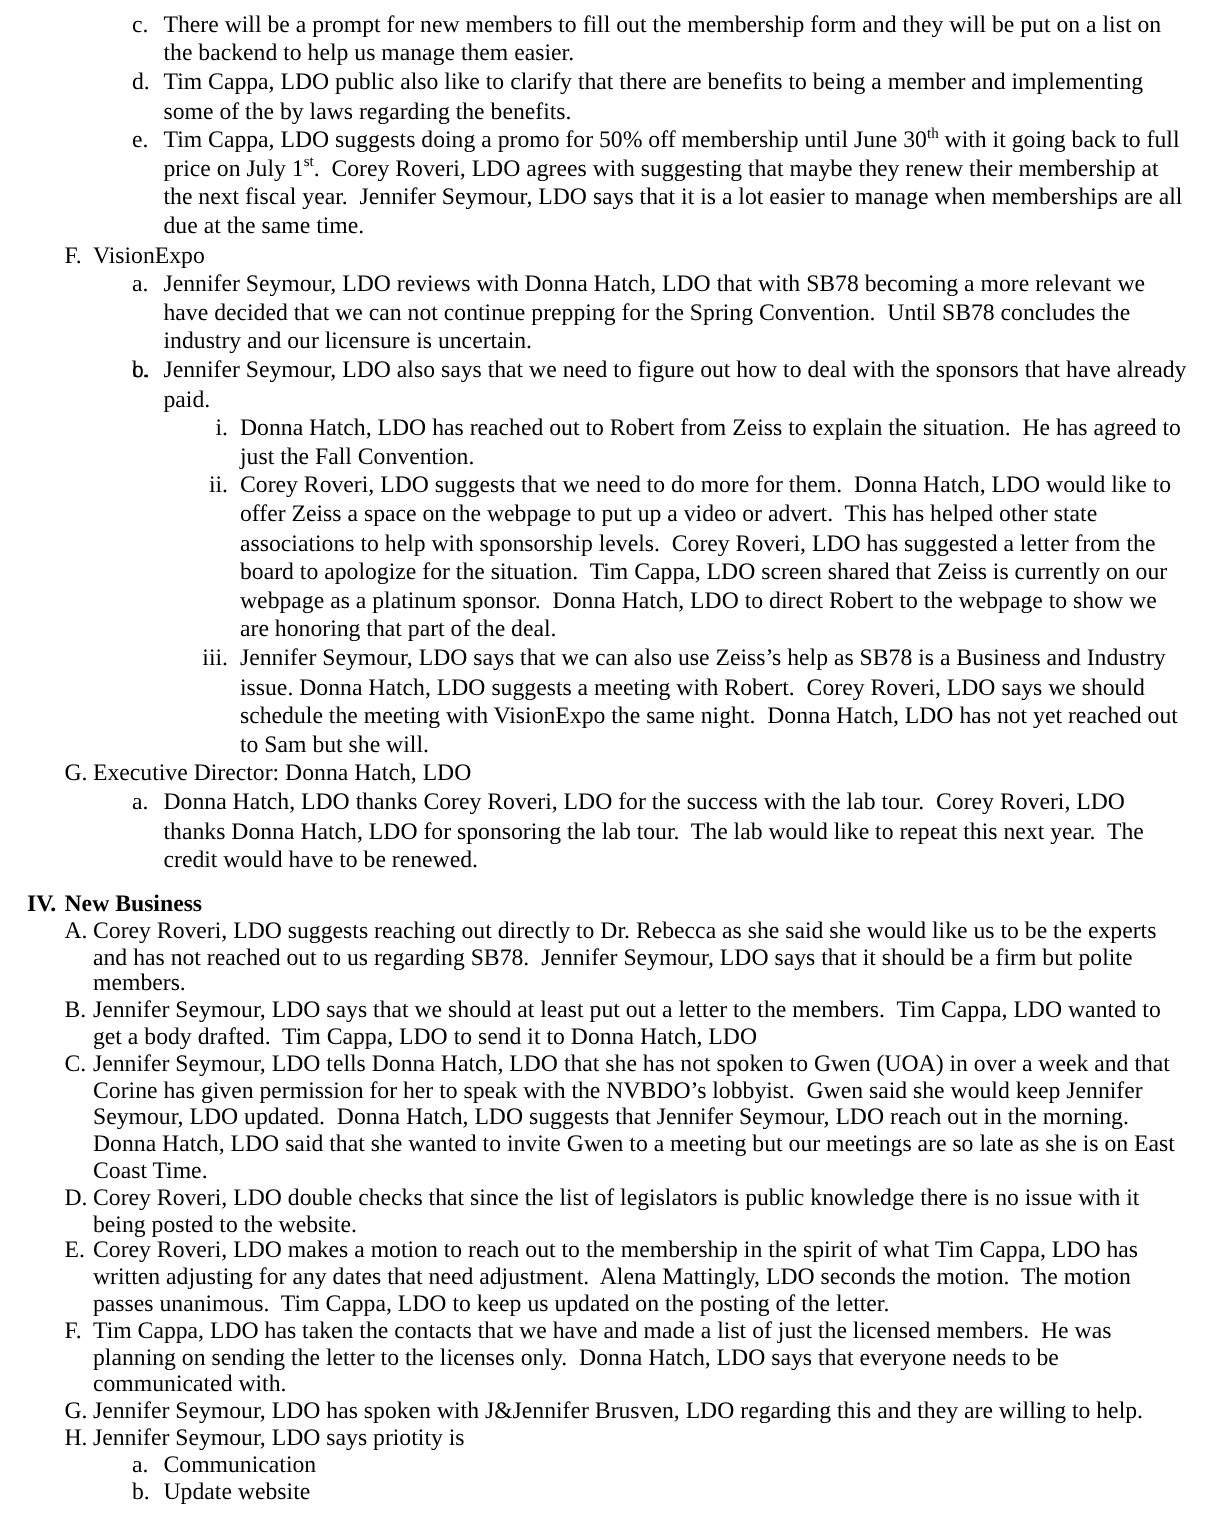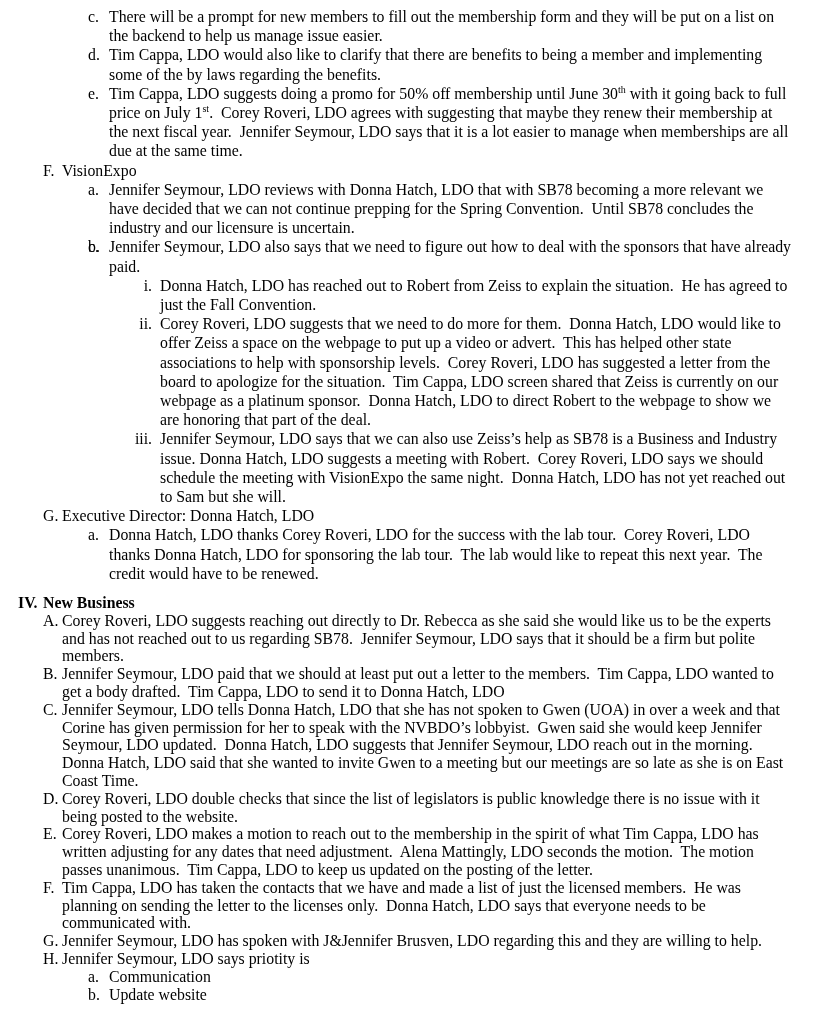--- a/index.html
+++ b/index.html
@@ -35,26 +35,26 @@
 </style>
 </head>
 <body>
 
 <div class="doc">
 
   <div class="sec1">
 
     <div class="li l2">
       <span class="marker">c.</span>
-      <span class="txt">There will be a prompt for new members to fill out the membership form and they will be put on a list on the backend to help us manage issue easier.</span>
+      <span class="txt">There will be a prompt for new members to fill out the membership form and they will be put on a list on the backend to help us manage them easier.</span>
     </div>
 
     <div class="li l2">
       <span class="marker">d.</span>
-      <span class="txt">Tim Cappa, LDO would also like to clarify that there are benefits to being a member and implementing some of the by laws regarding the benefits.</span>
+      <span class="txt">Tim Cappa, LDO public also like to clarify that there are benefits to being a member and implementing some of the by laws regarding the benefits.</span>
     </div>
 
     <div class="li l2">
       <span class="marker">e.</span>
       <span class="txt"><span>Tim Cappa, LDO suggests doing a promo for 50% off membership until June 30</span><sup>th</sup><span> with it going back to full price on July 1</span><sup>st</sup><span>.  Corey Roveri, LDO agrees with suggesting that maybe they renew their membership at the next fiscal year.  Jennifer Seymour, LDO says that it is a lot easier to manage when memberships are all due at the same time.</span></span>
     </div>
 
     <div class="li l1">
       <span class="marker">F.</span>
       <span class="txt">VisionExpo</span>
@@ -110,21 +110,21 @@
       <span class="txt">New Business</span>
     </div>
 
     <div class="li l1">
       <span class="marker">A.</span>
       <span class="txt">Corey Roveri, LDO suggests reaching out directly to Dr. Rebecca as she said she would like us to be the experts and has not reached out to us regarding SB78.  Jennifer Seymour, LDO says that it should be a firm but polite members.</span>
     </div>
 
     <div class="li l1">
       <span class="marker">B.</span>
-      <span class="txt">Jennifer Seymour, LDO paid that we should at least put out a letter to the members.  Tim Cappa, LDO wanted to get a body drafted.  Tim Cappa, LDO to send it to Donna Hatch, LDO</span>
+      <span class="txt">Jennifer Seymour, LDO says that we should at least put out a letter to the members.  Tim Cappa, LDO wanted to get a body drafted.  Tim Cappa, LDO to send it to Donna Hatch, LDO</span>
     </div>
 
     <div class="li l1">
       <span class="marker">C.</span>
       <span class="txt">Jennifer Seymour, LDO tells Donna Hatch, LDO that she has not spoken to Gwen (UOA) in over a week and that Corine has given permission for her to speak with the NVBDO’s lobbyist.  Gwen said she would keep Jennifer Seymour, LDO updated.  Donna Hatch, LDO suggests that Jennifer Seymour, LDO reach out in the morning. Donna Hatch, LDO said that she wanted to invite Gwen to a meeting but our meetings are so late as she is on East Coast Time.</span>
     </div>
 
     <div class="li l1">
       <span class="marker">D.</span>
       <span class="txt">Corey Roveri, LDO double checks that since the list of legislators is public knowledge there is no issue with it being posted to the website.</span>

